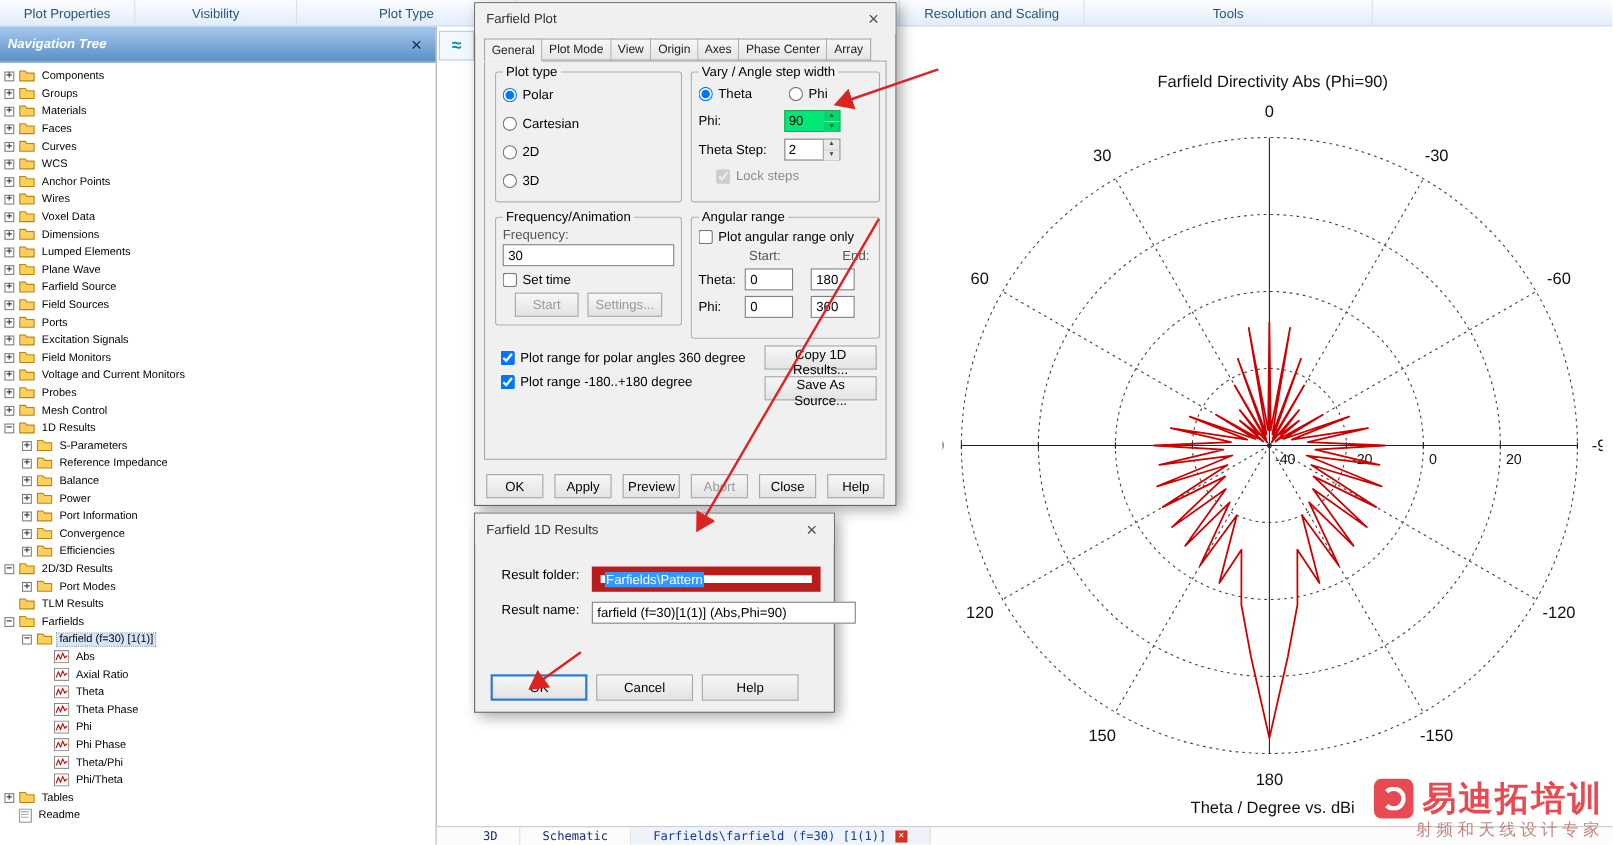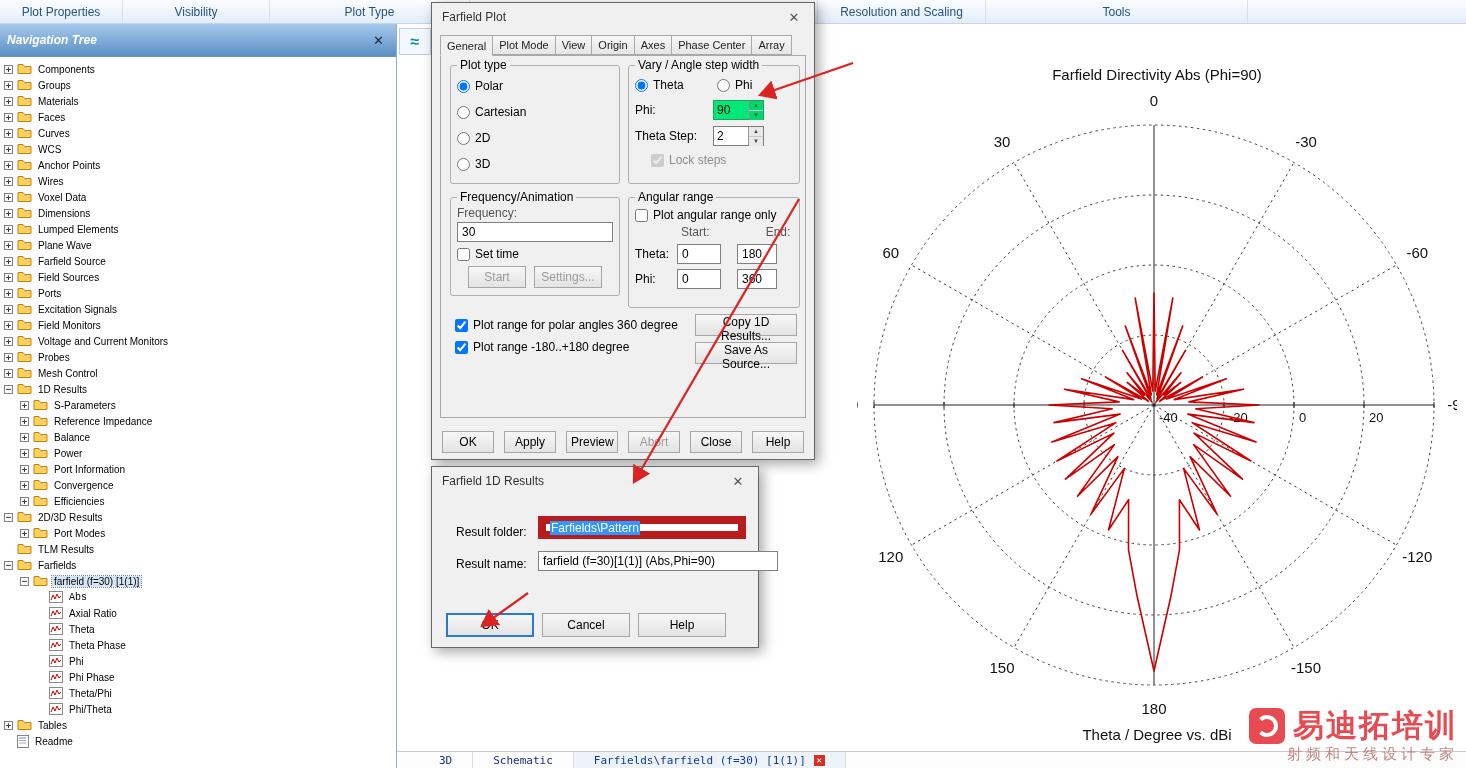--- a/index.html
+++ b/index.html
@@ -57,21 +57,21 @@
   .spin{display:inline-flex;border:1px solid #7d7d7d;height:20px;background:#fff}
   .spin .val{width:34px;padding:2px 3px;font-size:12px}
   .spin .btns{width:15px;display:flex;flex-direction:column;border-left:1px solid #9a9a9a}
   .spin .btns span{flex:1;font-size:6px;line-height:9px;text-align:center;background:#e9e9e9;color:#444}
   .spin .btns span:first-child{border-bottom:1px solid #c9c9c9}
   .spin.green{background:#00e878;border-color:#21a35e}
   .spin.green .btns span{background:#00d76e;color:#045c2e}
   .gray-text{color:#8c8c8c}
 
   
-  .rrow{position:absolute;left:24px;display:flex;align-items:flex-end;height:24px;font-size:12px}
+  .rrow{position:absolute;left:24px;display:flex;align-items:flex-start;height:24px;font-size:12px}
   .rlabel{width:82px}
   .txt.focus{border:8px solid #b91c1c;display:flex;align-items:center;height:23px}
   .sel-text{background:#3297fd;color:#fff;padding:0 1px}
   .rbtns{position:absolute;left:14px;bottom:10px;display:flex;gap:8px;align-items:center}
   .rbtns .btn{width:88px;height:24px}
 
   
   #chart{position:absolute;left:857px;top:60px;width:600px;height:700px}
   #chart-title{position:absolute;left:0;top:6px;width:100%;text-align:center;font-size:15px;color:#111}
   #chart-caption{position:absolute;left:0;top:666px;width:100%;text-align:center;font-size:15px;color:#111}
@@ -406,21 +406,21 @@
       </div>
       <div class="trow" style="padding-left: 16px;">
         <span class="exp">−</span>
         <span class="tico">
           <svg width="15" height="12">
             <path d="M1 3.5 L1 1.5 L6 1.5 L7.5 3.5 L14 3.5 L14 10.5 L1 10.5 Z" fill="#fcd05e" stroke="#b8860b" stroke-width="1"></path>
           </svg>
         </span>
         <span class="tlabel sel">farfield (f=30) [1(1)]</span>
       </div>
-      <div class="trow" style="padding-left: 32px; font-family: Liberation Mono, monospace;">
+      <div class="trow" style="padding-left: 32px;">
         <span class="exp-spacer"></span>
         <span class="tico">
           <svg width="14" height="12">
             <rect x="0.5" y="0.5" width="13" height="11" fill="#fff" stroke="#888"></rect>
             <polyline points="2,9 4,4 6,8 8,3 10,7 12,5" fill="none" stroke="#c00" stroke-width="1"></polyline>
           </svg>
         </span>
         <span class="tlabel">Abs</span>
       </div>
       <div class="trow" style="padding-left: 32px;">

